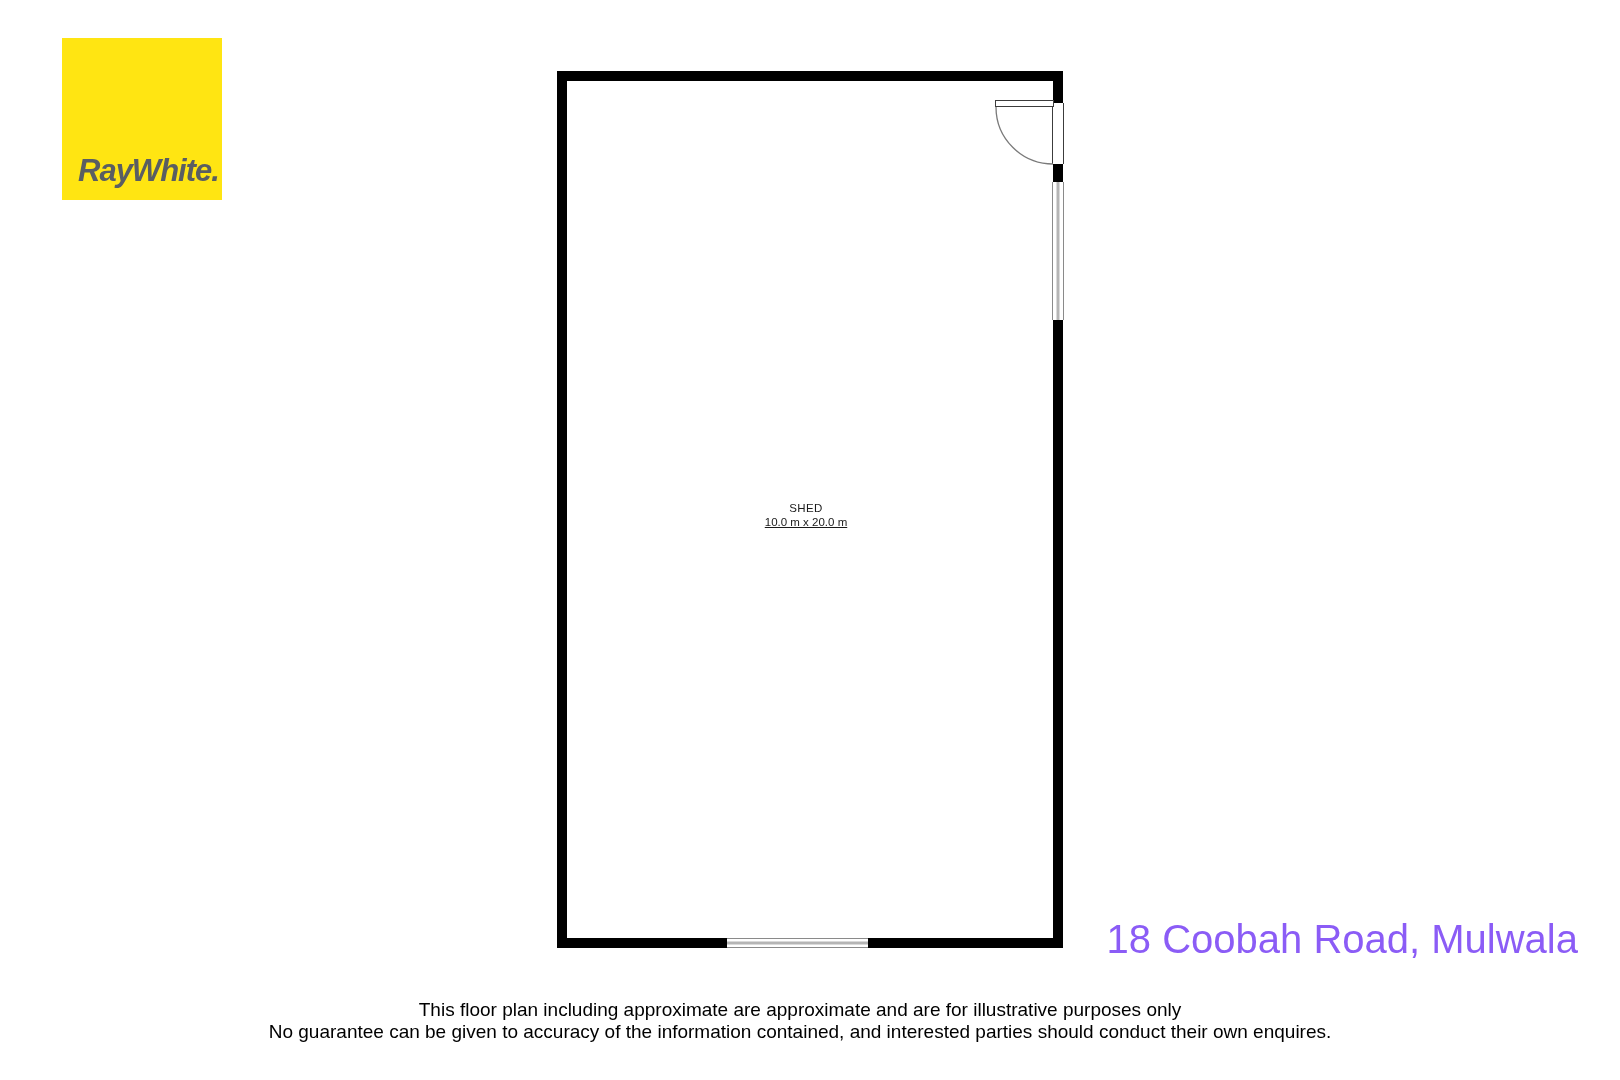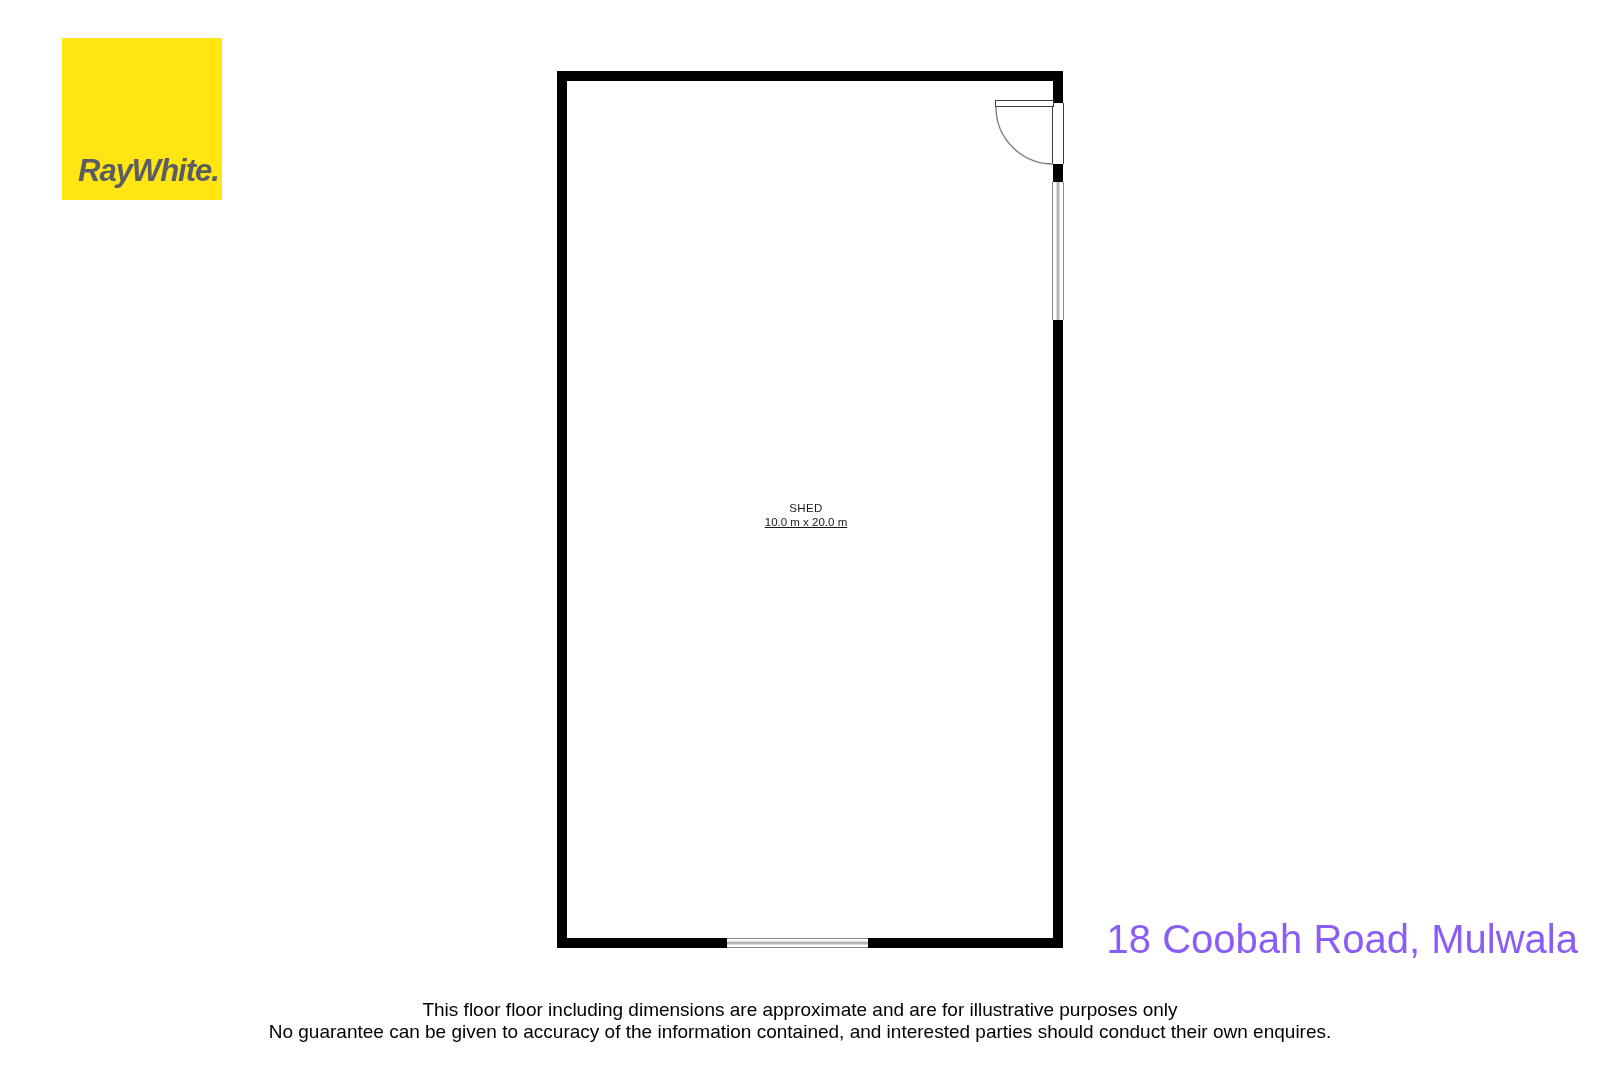--- a/index.html
+++ b/index.html
@@ -160,15 +160,15 @@
 
   <div class="room-label">
     <div class="room-name">SHED</div>
     <div class="room-dims">10.0 m x 20.0 m</div>
   </div>
 </div>
 
 <div class="address">18 Coobah Road, Mulwala</div>
 
 <div class="disclaimer">
-  <div>This floor floor including dimensions are approximate and are for illustrative purposes only</div>
+  <div>This floor plan including approximate are approximate and are for illustrative purposes only</div>
   <div>No guarantee can be given to accuracy of the information contained, and interested parties should conduct their own enquires.</div>
 </div>
 
 </body></html>

